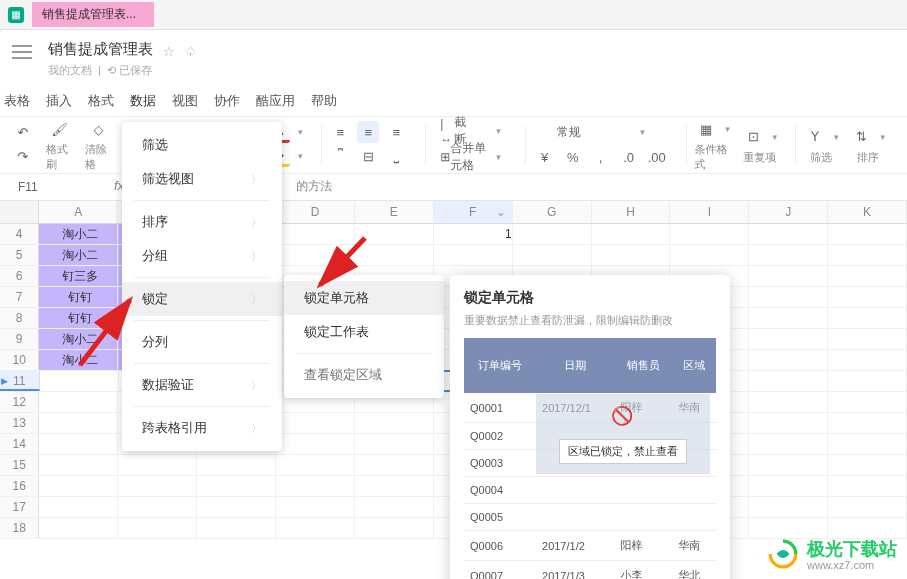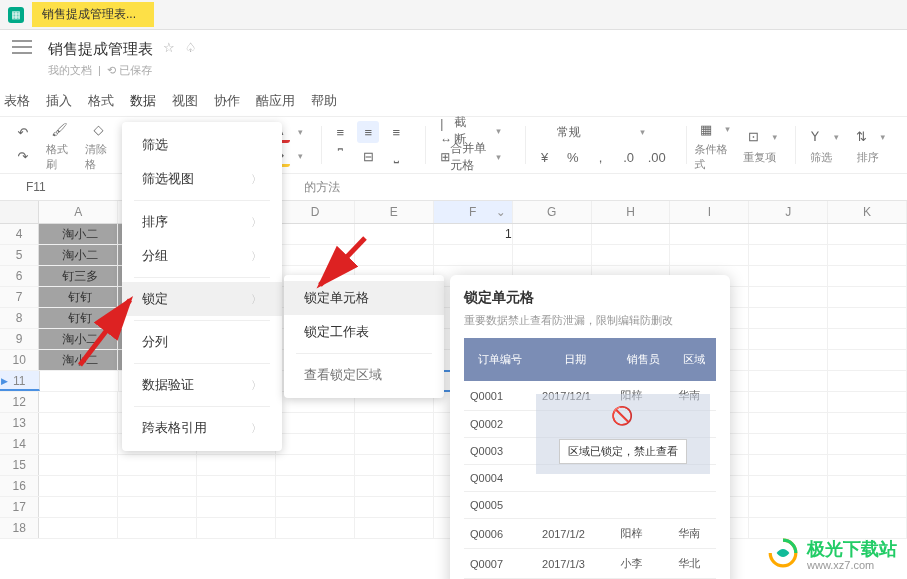--- a/index.html
+++ b/index.html
@@ -1,72 +1,72 @@
 <!DOCTYPE html>
 <html><head>
 <meta charset="utf-8">
 <style>
 *{box-sizing:border-box;margin:0;padding:0;font-family:"Microsoft YaHei",Arial,sans-serif}
 body{background:#fff;font-size:13px;color:#333;overflow:hidden;width:907px;height:579px;position:relative}
 .tab-bar{height:30px;background:#f5f5f5;display:flex;align-items:center;padding-left:8px;border-bottom:1px solid #e0e0e0}
 .tab-bar .home-icon{width:16px;height:16px;background:#0a8;border-radius:3px;margin-right:8px;display:flex;align-items:center;justify-content:center;color:#fff;font-size:10px}
-.tab{padding:4px 18px 4px 10px;font-size:12px;background:#fde047}
-.doc-header{display:flex;align-items:flex-start;padding:10px 26px 6px 12px}
+.tab{padding:4px 18px 4px 10px;font-size:12px;background:#f9a8d4}
+.doc-header{display:flex;align-items:flex-end;padding:10px 26px 6px 12px}
 .hamburger{width:20px;height:14px;margin-right:16px}
 .hamburger span{display:block;height:2px;background:#999;margin-bottom:4px}
 .doc-title{font-size:15px;color:#333;margin-right:10px}
 .doc-icons{color:#aaa;font-size:13px}
 .doc-sub{font-size:11px;color:#aaa;padding-left:48px;margin-top:-2px;padding-bottom:8px}
 .menubar{display:flex;padding:6px 4px;gap:16px;color:#555;font-size:13px}
 .menubar .mi{cursor:pointer}
 .menubar .mi.active{color:#333}
 .toolbar{display:flex;align-items:center;padding:0 12px;height:58px;border-top:1px solid #eee;border-bottom:1px solid #eee;gap:2px}
 .tb-group{display:flex;flex-direction:column;align-items:center;margin-right:10px}
 .tb-icons{display:flex;gap:6px;align-items:center;margin-bottom:2px}
 .tb-label{font-size:11px;color:#888}
 .tb-btn{width:22px;height:22px;display:flex;align-items:center;justify-content:center;color:#666;border-radius:3px}
 .tb-btn.active{background:#e8f0ff}
 .tb-sep{width:1px;height:38px;background:#eee;margin:0 6px}
 .tb-dd{font-size:9px;color:#999;margin-left:2px}
 .tb-wide{padding:2px 6px;height:24px;display:flex;align-items:center;font-size:12px;color:#666}
-.name-box{display:flex;align-items:flex-end;padding:4px 20px;border-bottom:1px solid #e5e5e5}
+.name-box{display:flex;align-items:flex-start;padding:4px 12px;border-bottom:1px solid #e5e5e5}
 .name-ref{width:70px;font-size:12px;color:#666;padding:2px 6px}
 .fx{font-style:italic;color:#888;margin-right:12px;margin-left:32px}
 .sheet{position:relative}
 .col-headers{display:flex;background:#fafafa;border-bottom:1px solid #ddd}
 .corner{width:40px;height:22px;border-right:1px solid #ddd;background:#f5f5f5}
 .ch{width:80px;height:22px;text-align:center;line-height:22px;font-size:12px;color:#888;border-right:1px solid #eee}
 .ch.sel{background:#e8f0ff;position:relative}
 .ch.sel::after{content:"⌄";position:absolute;right:6px;color:#999}
 .rows{display:flex;flex-direction:column}
 .row{display:flex;height:21px;border-bottom:1px solid #f0f0f0}
 .rh{width:40px;text-align:center;font-size:12px;color:#888;background:#fafafa;border-right:1px solid #ddd;line-height:21px}
 .rh.sel{background:#e8f0ff;border-bottom:2px solid #4a90e2;position:relative}
 .cell{width:80px;border-right:1px solid #f0f0f0;font-size:12px;line-height:21px;padding-left:4px;text-align:center}
-.cell.yellow{background:#a3a3a3}
+.cell.yellow{background:#c4b5fd}
 .cell.sel{border:2px solid #4a90e2;margin:-1px}
 .menu{position:absolute;background:#fff;box-shadow:0 2px 10px rgba(0,0,0,0.2);border-radius:4px;padding:6px 0;z-index:100}
 .menu-item{padding:8px 20px;font-size:13px;color:#333;display:flex;justify-content:space-between;align-items:center;cursor:pointer}
 .menu-item.hover{background:#f0f0f0}
 .menu-item.disabled{color:#737373}
 .menu-sep{height:1px;background:#eee;margin:4px 12px}
 .chevron{color:#bbb;font-size:11px}
 .dd-menu{top:122px;left:122px;width:160px}
 .sub-menu{top:275px;left:284px;width:160px}
 .arrow{position:absolute;z-index:200}
 .arrow svg{overflow:visible}
 .tooltip{position:absolute;top:275px;left:450px;width:280px;background:#fff;box-shadow:0 2px 16px rgba(0,0,0,0.2);border-radius:6px;padding:14px;z-index:100}
 .tt-title{font-size:14px;font-weight:bold;margin-bottom:6px}
 .tt-desc{font-size:11px;color:#999;margin-bottom:10px}
 .tt-table{width:100%;border-collapse:collapse;font-size:11px}
-.tt-table th{background:#7b8db5;color:#fff;padding:14px 6px;font-weight:normal}
+.tt-table th{background:#7b8db5;color:#fff;padding:20px 6px;font-weight:normal}
 .tt-table td{padding:7px 6px;border-bottom:1px solid #eee;color:#555}
 .tt-lock-box{position:absolute;top:56px;left:72px;width:174px;height:80px;background:rgba(200,210,225,0.55);display:flex;flex-direction:column;align-items:center;justify-content:center}
 .tt-lock-msg{background:#fff;padding:4px 8px;font-size:11px;border:1px solid #ccc;margin-top:12px}
-.watermark{position:absolute;bottom:8px;right:10px;display:flex;align-items:flex-start;gap:8px;z-index:300}
+.watermark{position:absolute;bottom:8px;right:10px;display:flex;align-items:center;gap:8px;z-index:300}
 .watermark .logo{width:32px;height:32px}
 .watermark .wm-text{font-size:18px;color:#2c6;font-weight:bold}
 .watermark .wm-url{font-size:11px;color:#999;margin-top:-2px}
 .fx-text{color:#888;font-size:12px}
 .play-marker{position:absolute;left:1px;top:0;color:#4a90e2;font-size:9px}
 </style>
 </head>
 <body>
 
 <div class="tab-bar">

